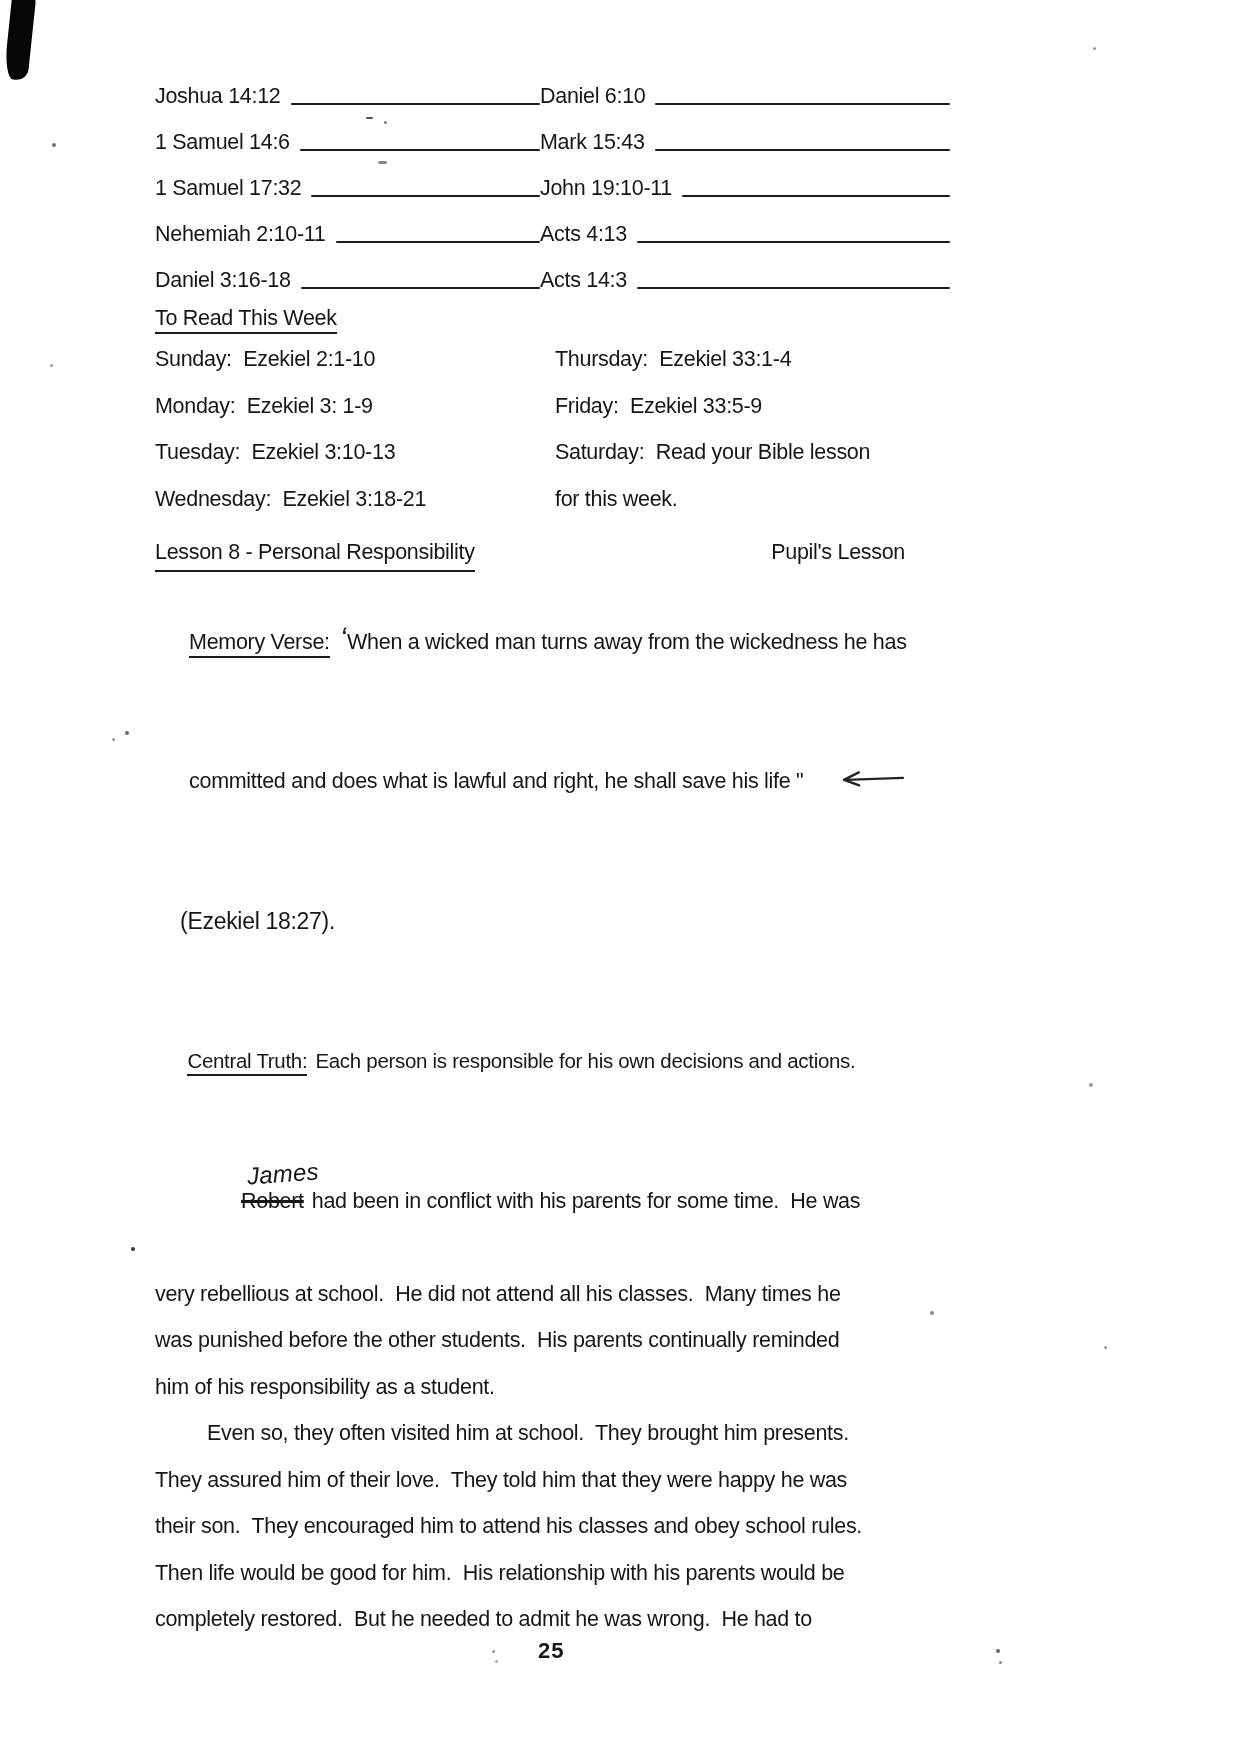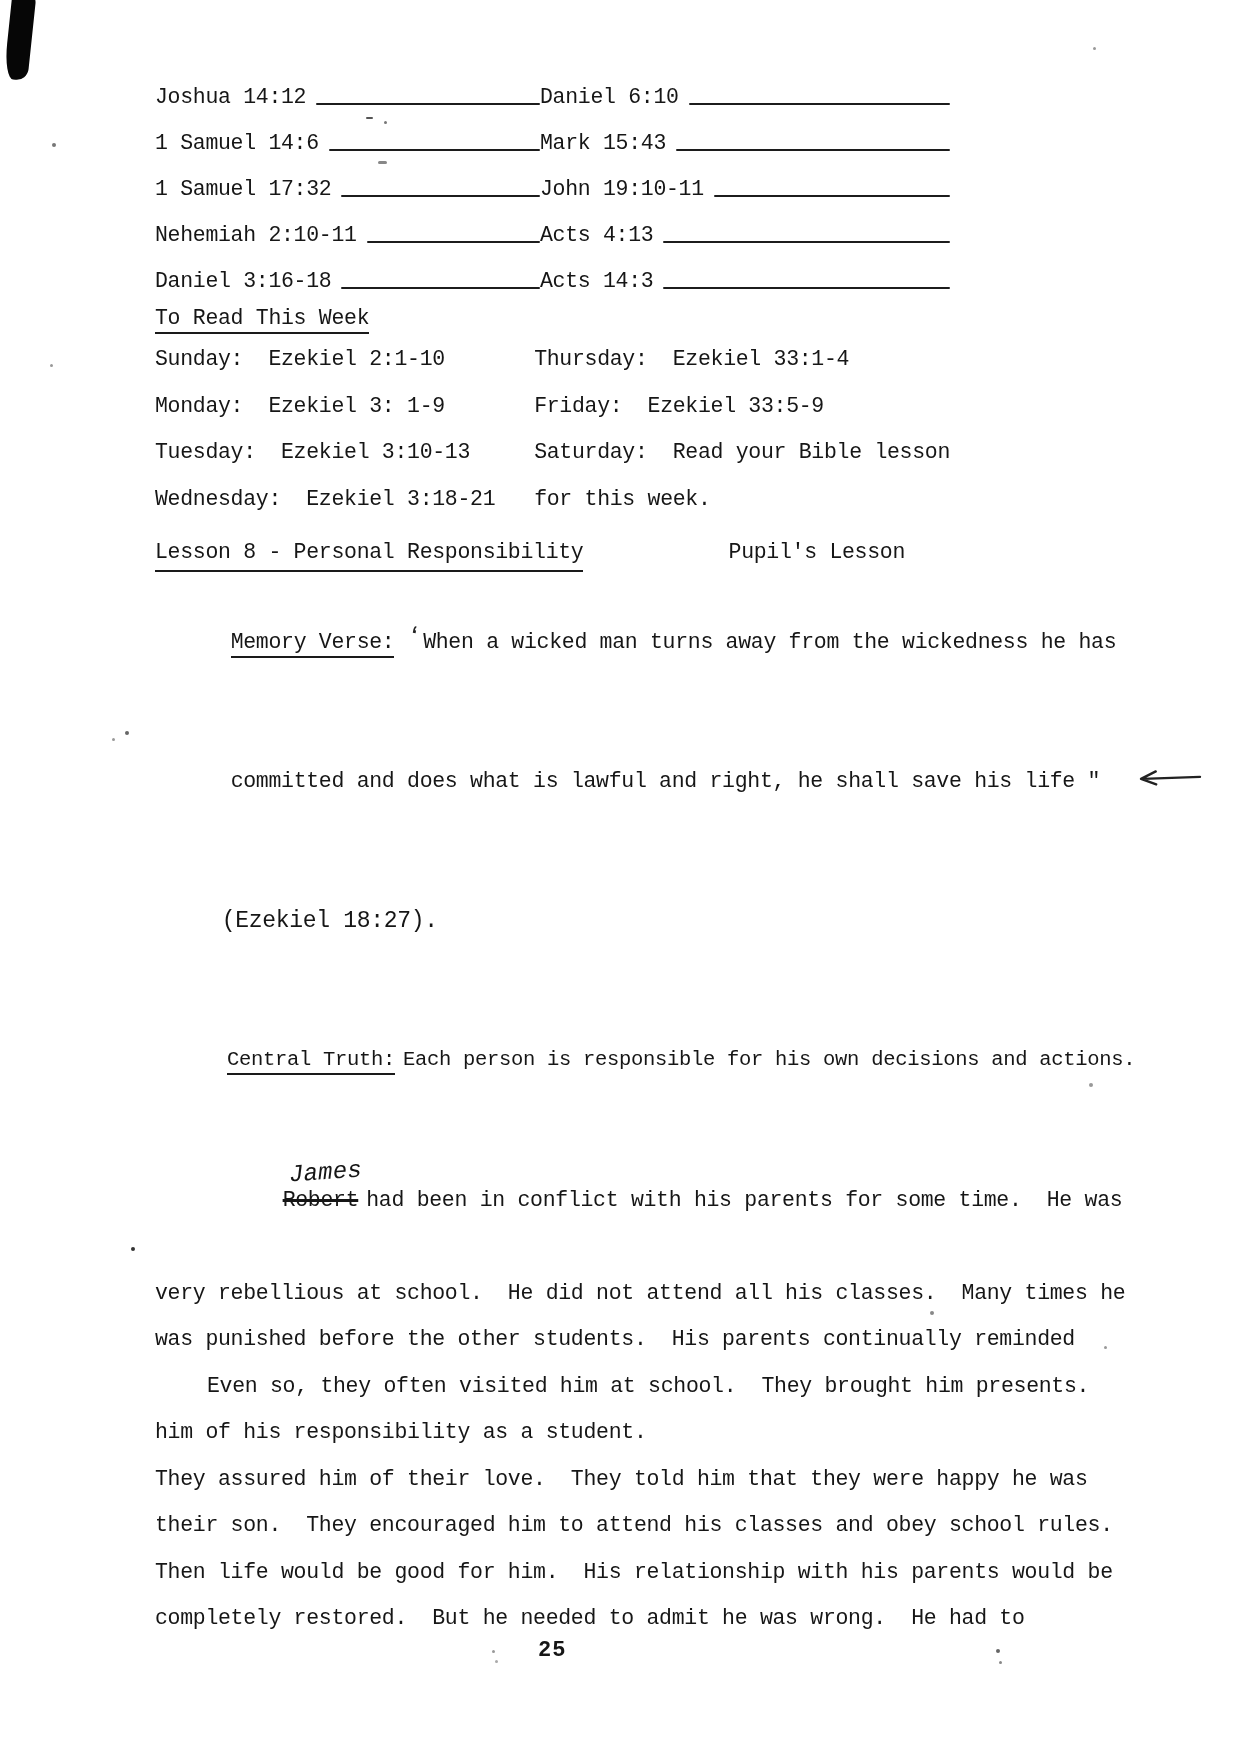--- a/index.html
+++ b/index.html
@@ -1,21 +1,21 @@
 <!DOCTYPE html>
 <html><head>
 <meta charset="utf-8">
 <style>
   html,body { margin:0; padding:0; background:#ffffff; }
   .page {
     position: relative;
     width: 1240px;
     height: 1753px;
     background: #ffffff;
-    font-family: Liberation Mono, monospace;
+    font-family: Liberation Sans, sans-serif;
     color: #161616;
     font-size: 21.5px;
     letter-spacing: -0.3px;
     overflow: hidden;
   }
   .content {
     position: absolute;
     left: 155px;
     top: 64px;
     width: 795px;
@@ -171,23 +171,23 @@
 
     <div class="line central-line">
       <span class="ul">Central Truth:</span><span class="gap8">Each person is responsible for his own decisions and actions.</span>
     </div>
 
     <div class="line indent-52">
       <span class="struck-wrap"><span class="james">James</span><span class="struck">Robert</span></span><span class="gap8">had been in conflict with his parents for some time.  He was</span>
     </div>
     <div class="line">very rebellious at school.  He did not attend all his classes.  Many times he</div>
     <div class="line">was punished before the other students.  His parents continually reminded</div>
+    <div class="line">him of his responsibility as a student.</div>
+
     <div class="line indent-52">Even so, they often visited him at school.  They brought him presents.</div>
-
-    <div class="line">him of his responsibility as a student.</div>
     <div class="line">They assured him of their love.  They told him that they were happy he was</div>
     <div class="line">their son.  They encouraged him to attend his classes and obey school rules.</div>
     <div class="line">Then life would be good for him.  His relationship with his parents would be</div>
     <div class="line">completely restored.  But he needed to admit he was wrong.  He had to</div>
 
   </div>
 
   <div class="page-number">25</div>
 
   <div class="speck" style="left:52px; top:143px; width:4px; height:4px;"></div>

